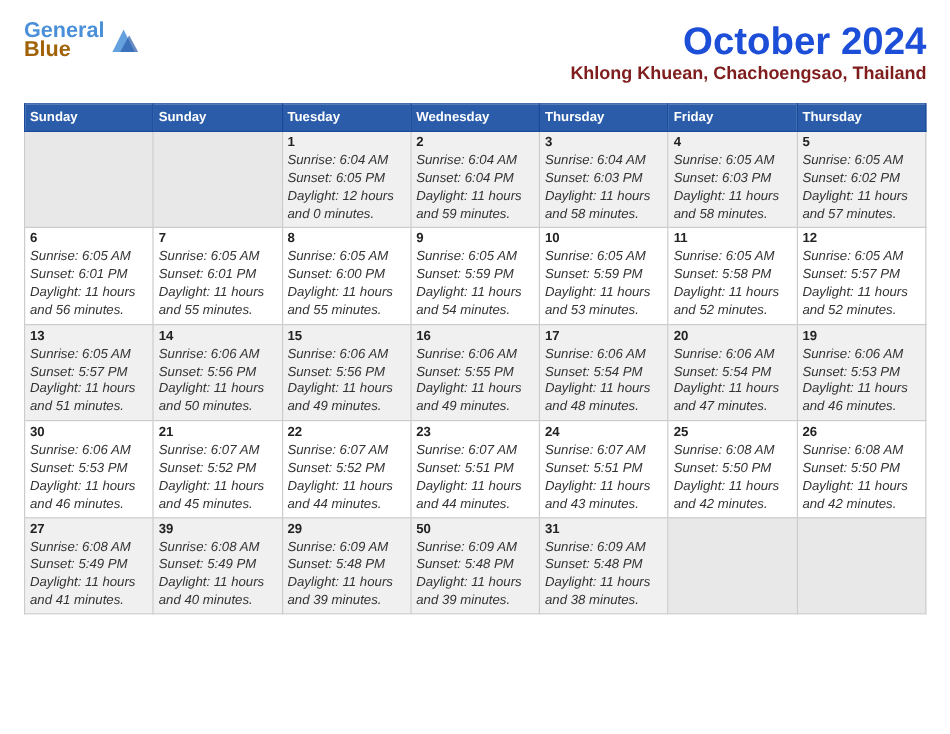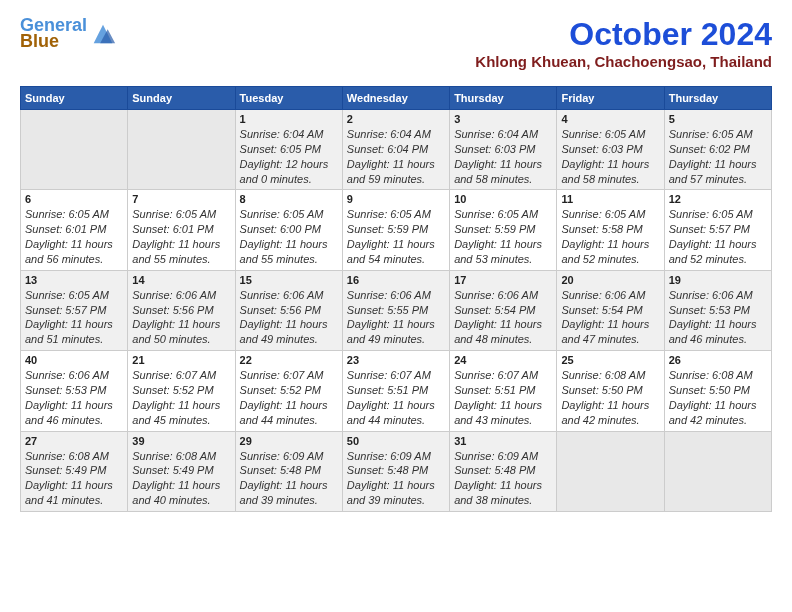--- a/index.html
+++ b/index.html
@@ -269,21 +269,21 @@
           <td>
             <span class="day-num">19</span>
             <div class="day-info" style="white-space: pre-line;">Sunrise: 6:06 AM
 Sunset: 5:53 PM
 Daylight: 11 hours
 and 46 minutes.</div>
           </td>
         </tr>
         <tr>
           <td>
-            <span class="day-num">40</span>
+            <span class="day-num">30</span>
             <div class="day-info" style="white-space: pre-line;">Sunrise: 6:06 AM
 Sunset: 5:53 PM
 Daylight: 11 hours
 and 46 minutes.</div>
           </td>
           <td>
             <span class="day-num">21</span>
             <div class="day-info" style="white-space: pre-line;">Sunrise: 6:07 AM
 Sunset: 5:52 PM
 Daylight: 11 hours

